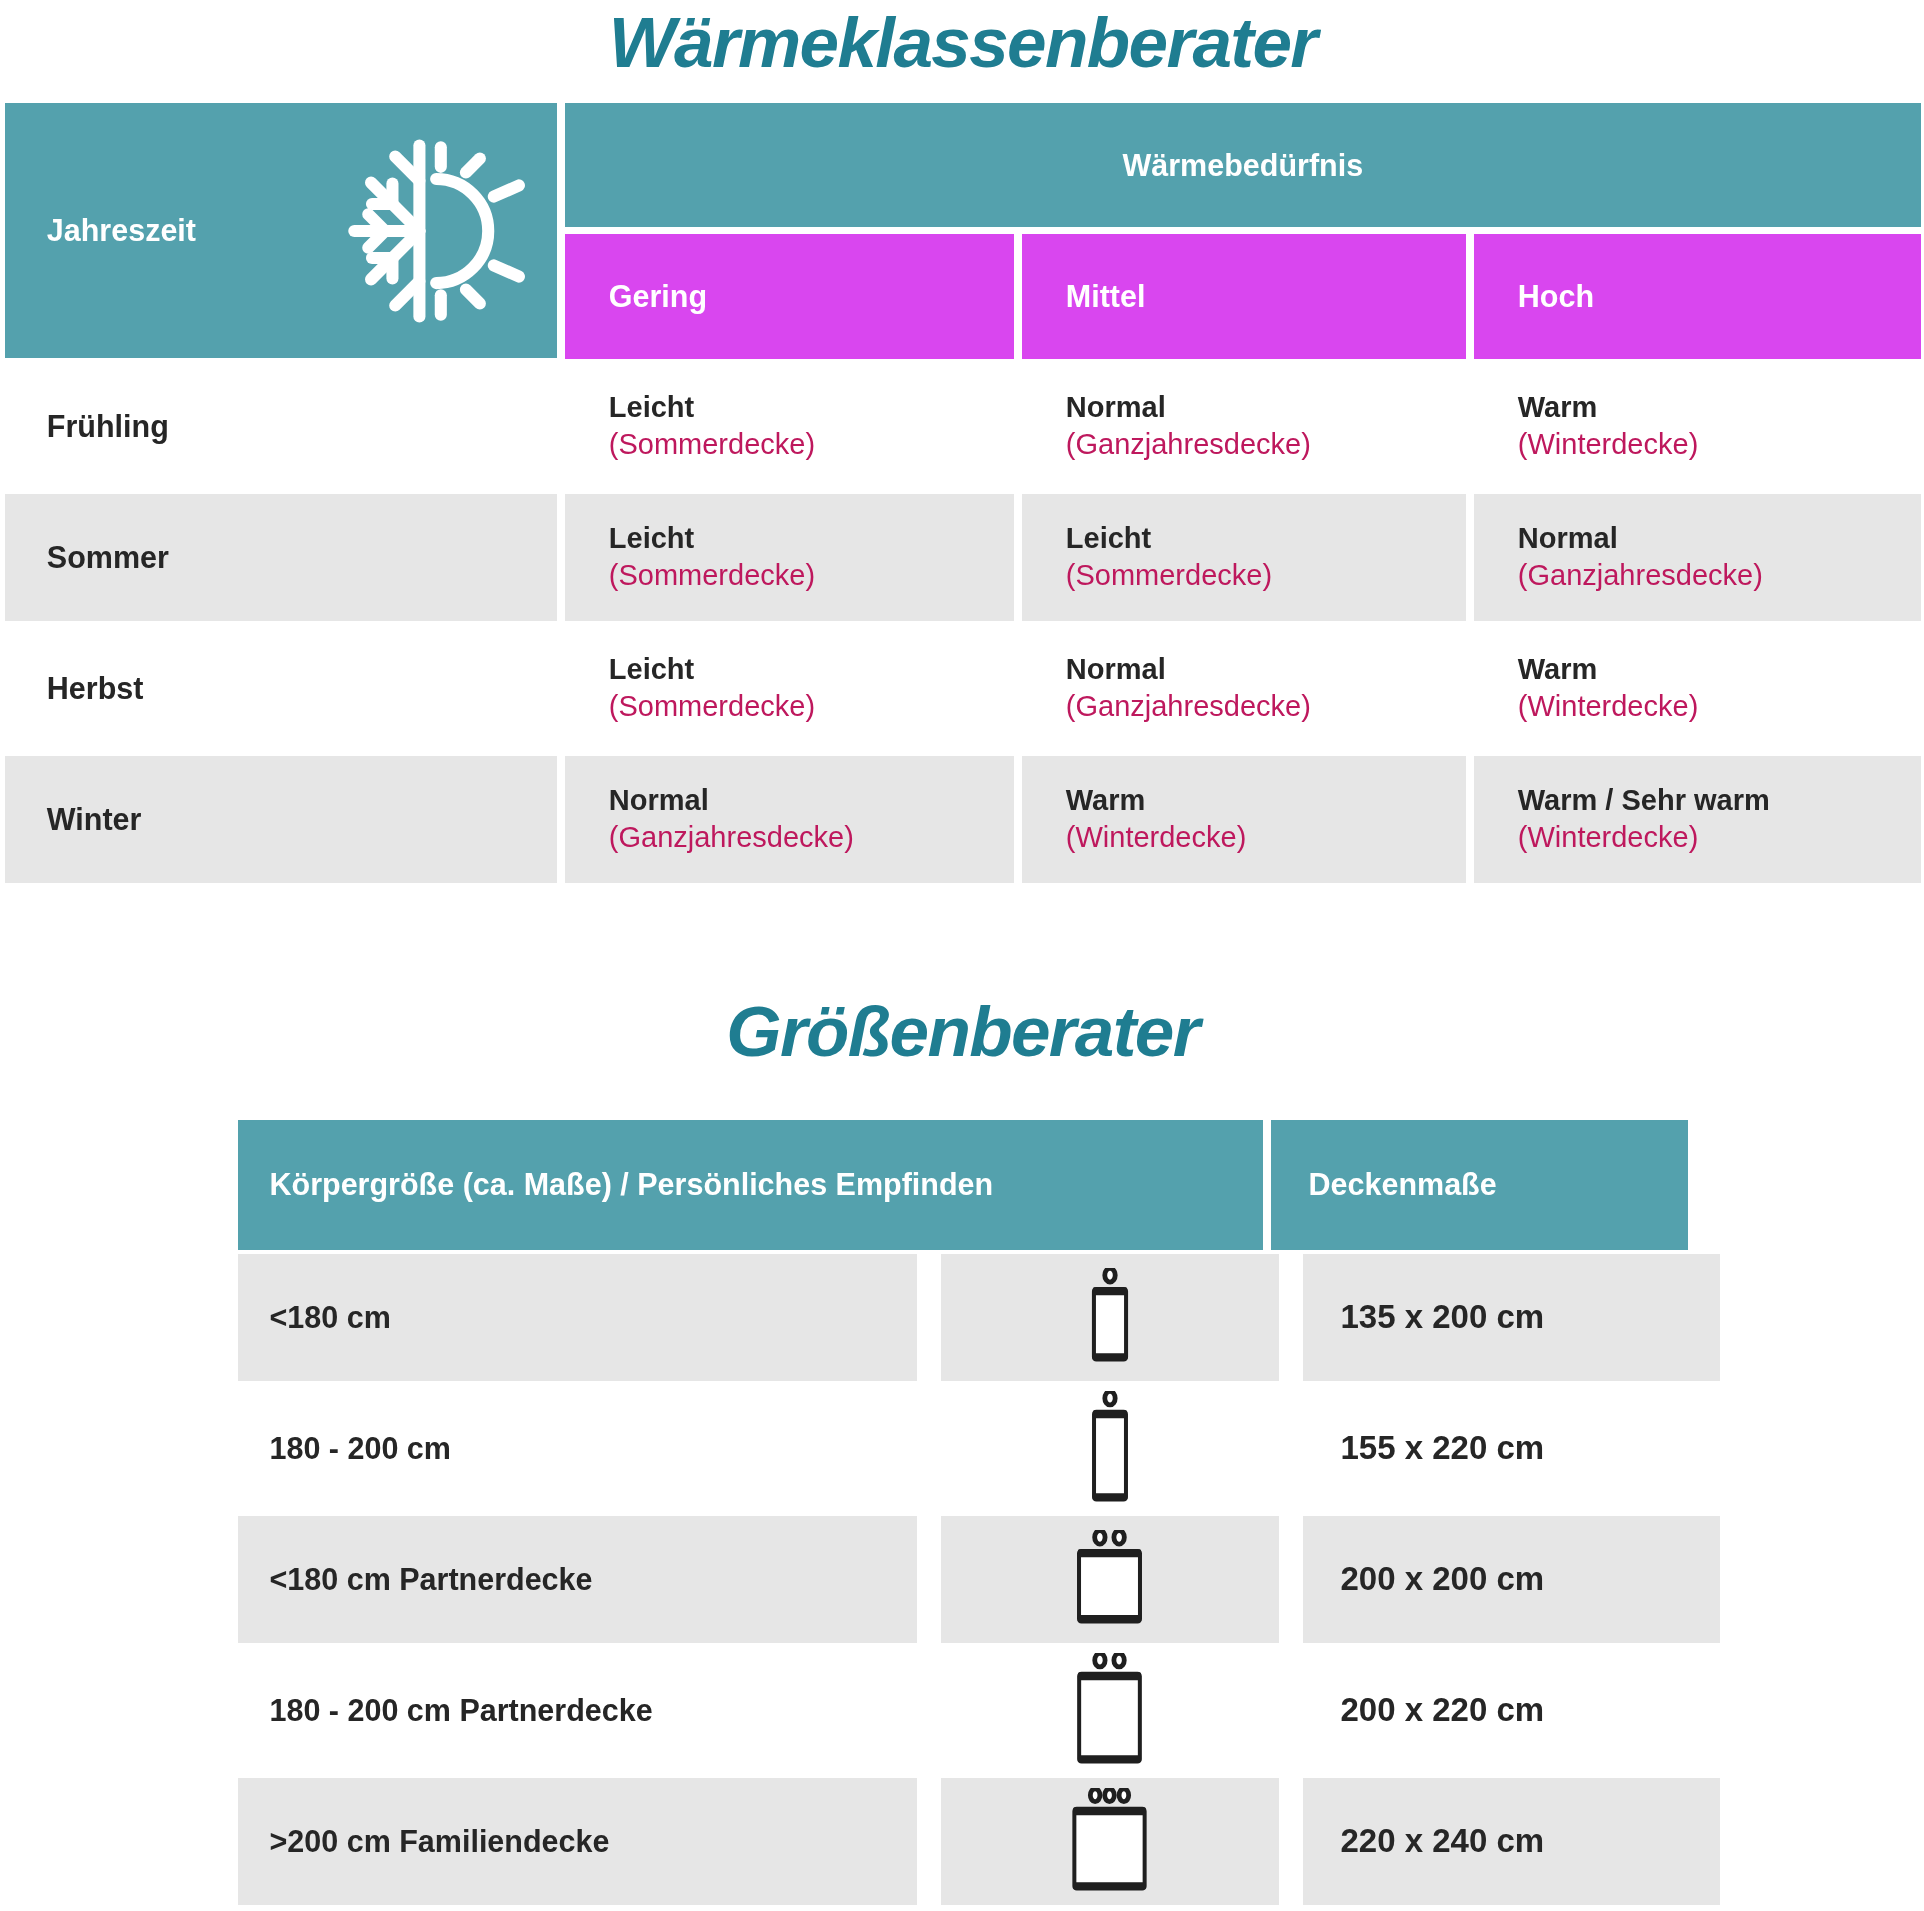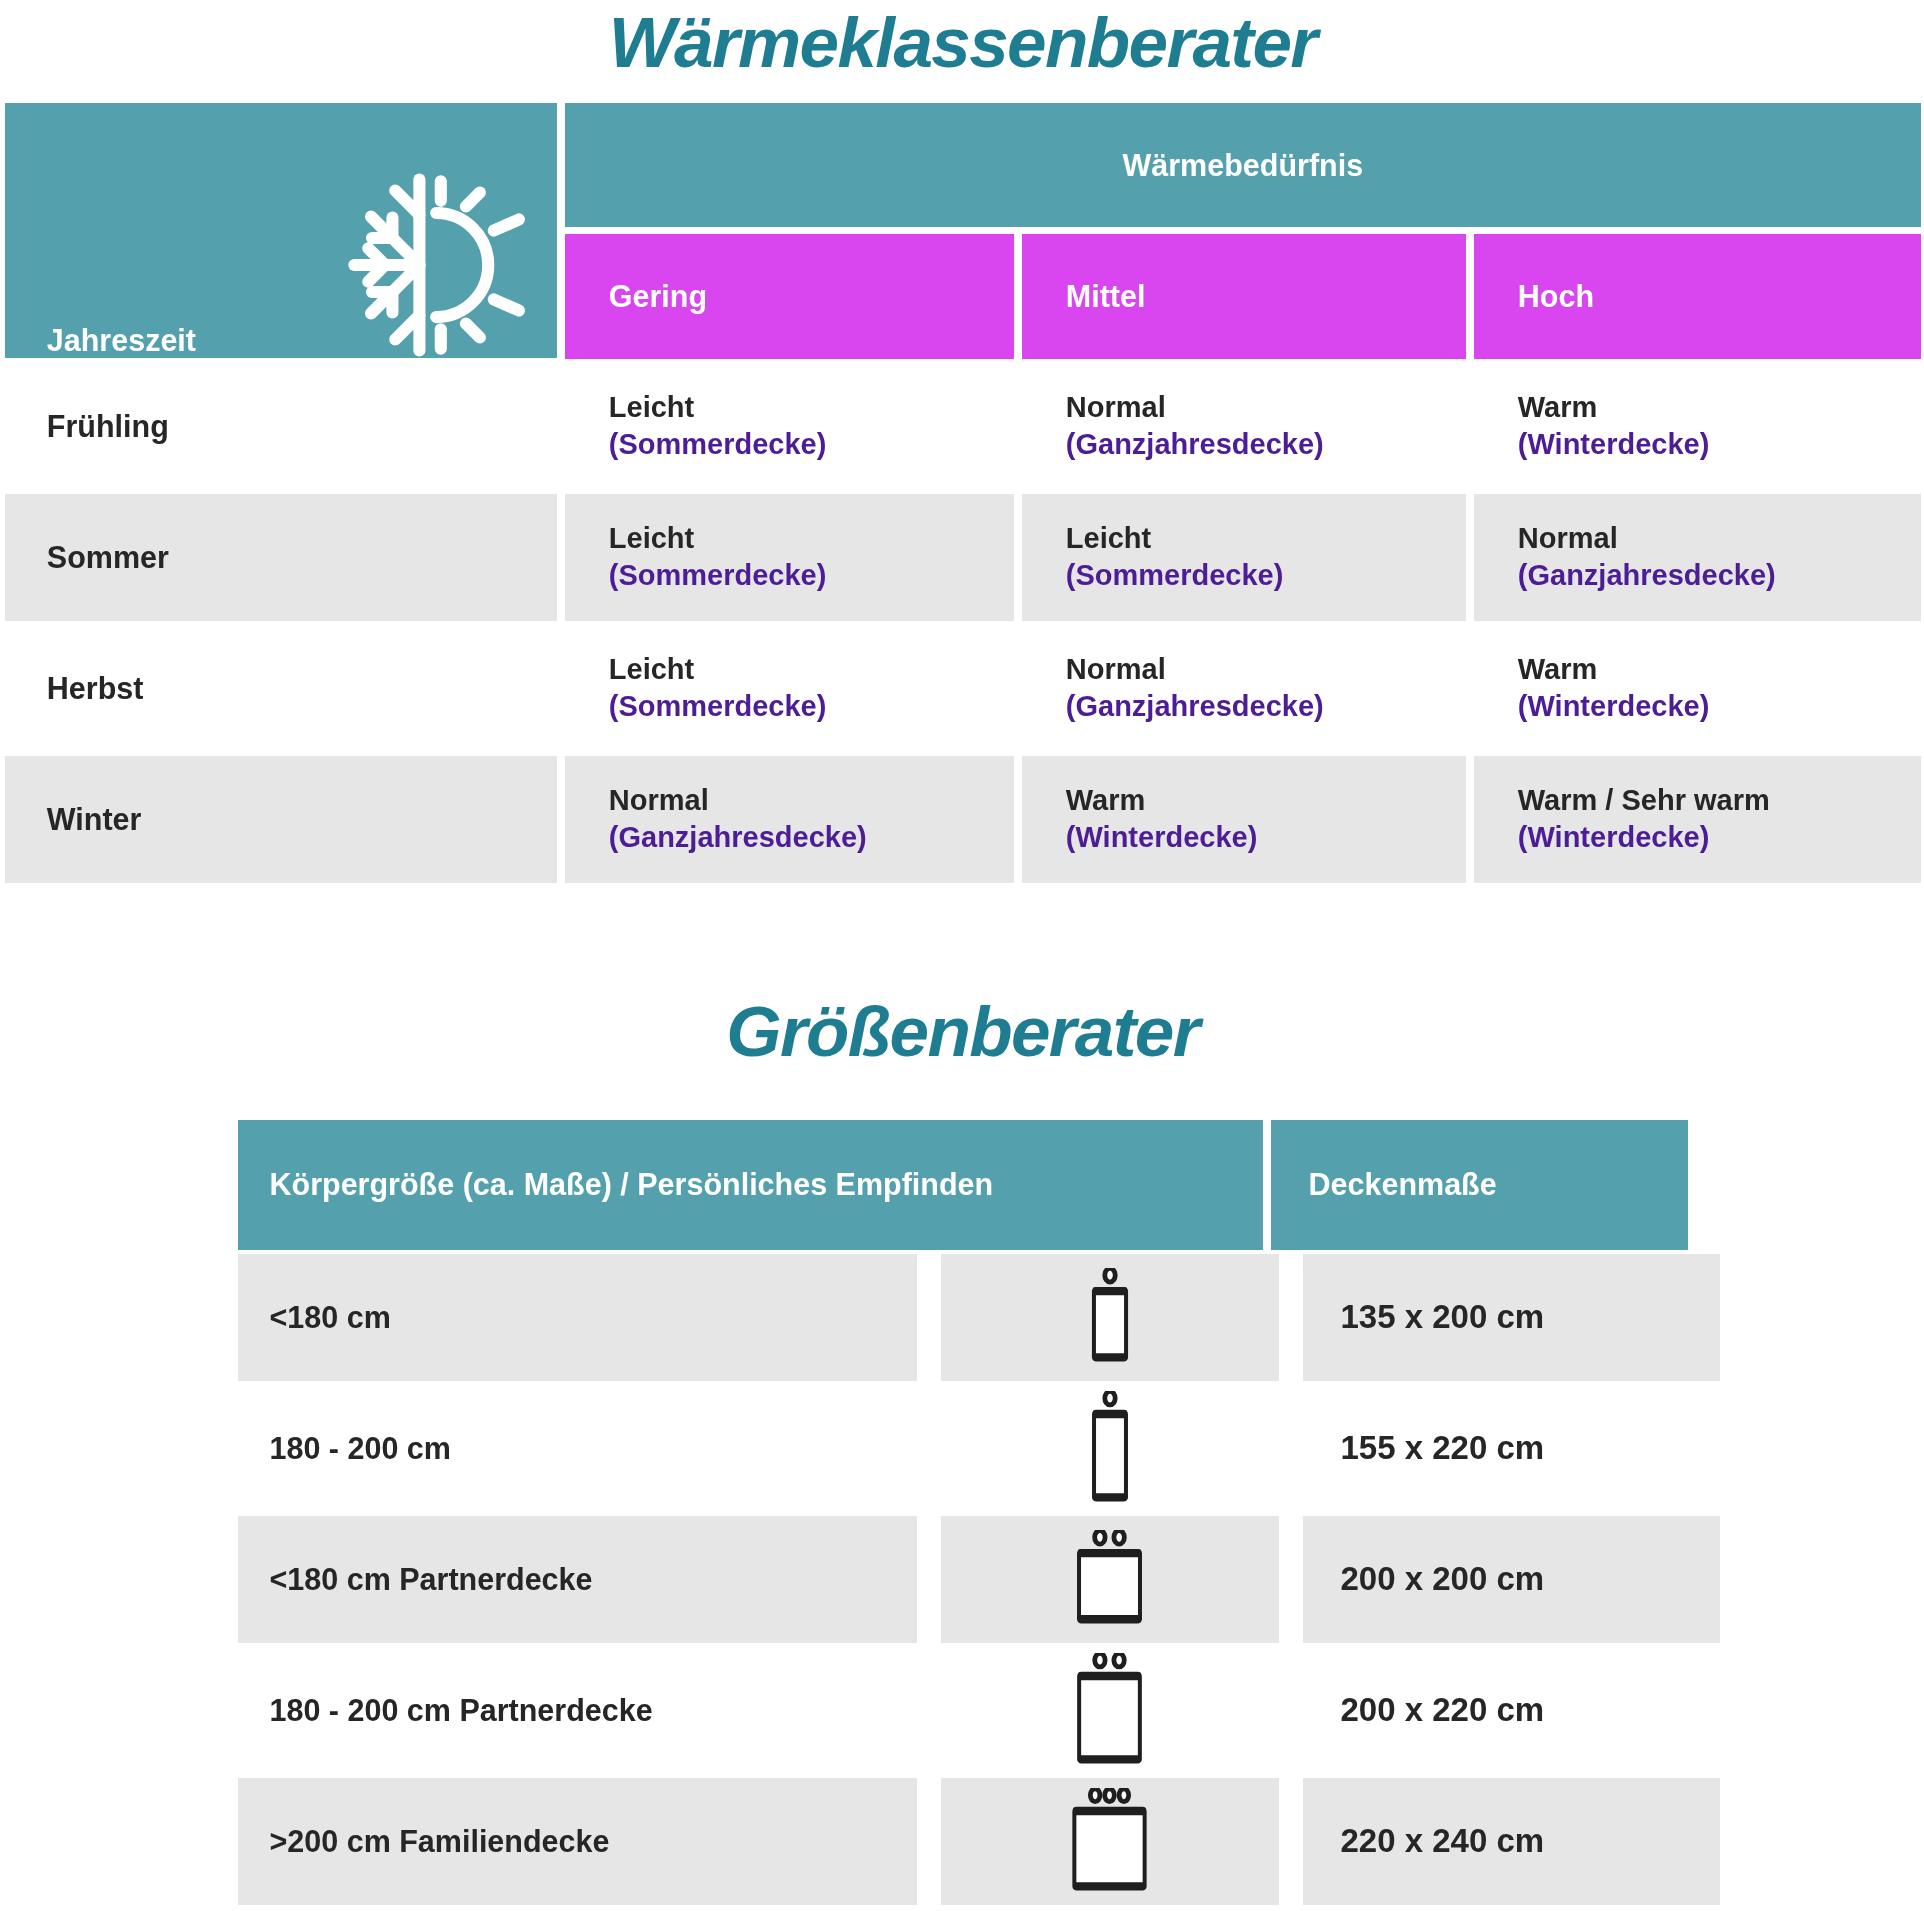--- a/index.html
+++ b/index.html
@@ -23,21 +23,21 @@
     color: #1f7d91;
     letter-spacing: -1.6px;
   }
   .main-title.second { margin: 109px 0 0 0; }
 
   
   .t1 { margin: 0 4.8px; width: 1915px; }
   .t1-header { display: grid; grid-template-columns: 552px 1356px; column-gap: 8px; }
   .corner-cell {
     background: #54a1ad; height: 255px;
-    display: flex; align-items: flex-end;
+    display: flex; align-items: center;
     padding-left: 42px;
   }
   .corner-label { color:#fff; font-weight: bold; font-size: 30.5px; }
   .icon-wrap { margin-left: auto; margin-right: 22.5px; display:flex; align-items:center; }
   .t1-header-right { display: flex; flex-direction: column; gap: 6.4px; }
   .band {
     background: #54a1ad; height: 124px;
     display: flex; align-items: center; justify-content: center;
     color: #fff; font-weight: bold; font-size: 30.5px;
   }
@@ -46,21 +46,21 @@
     background: #d946ef; height: 125px;
     display: flex; align-items: center; padding-left: 44px;
     color:#fff; font-weight: bold; font-size: 30.5px;
   }
 
   .t1-body { margin-top: 4px; display: grid; grid-template-columns: 552px 449px 444px 447px; gap: 4px 8px; }
   .t1-body > div { height: 127px; }
   .season-cell { display:flex; align-items:center; padding-left: 42px; font-weight:bold; font-size: 30.5px; }
   .warmth-cell { display:flex; flex-direction:column; justify-content:center; padding-left: 44px; font-size:29px; line-height:37px; }
   .warmth-cell .lvl { font-weight: bold; }
-  .warmth-cell .typ { font-weight: bold; color:#4c1d95; }
+  .warmth-cell .typ { font-weight: normal; color:#be185d; }
   .bg-gray { background:#e6e6e6; }
   .bg-white { background:#ffffff; }
 
   
   .t2 { width: 1450px; margin: 48px auto 0 auto; }
   .t2-header { display: grid; grid-template-columns: 1025px 417px; column-gap: 8px; }
   .t2-header > div {
     background:#54a1ad; height: 130px;
     display:flex; align-items:center;
     color:#fff; font-weight:bold; font-size:30.5px;

